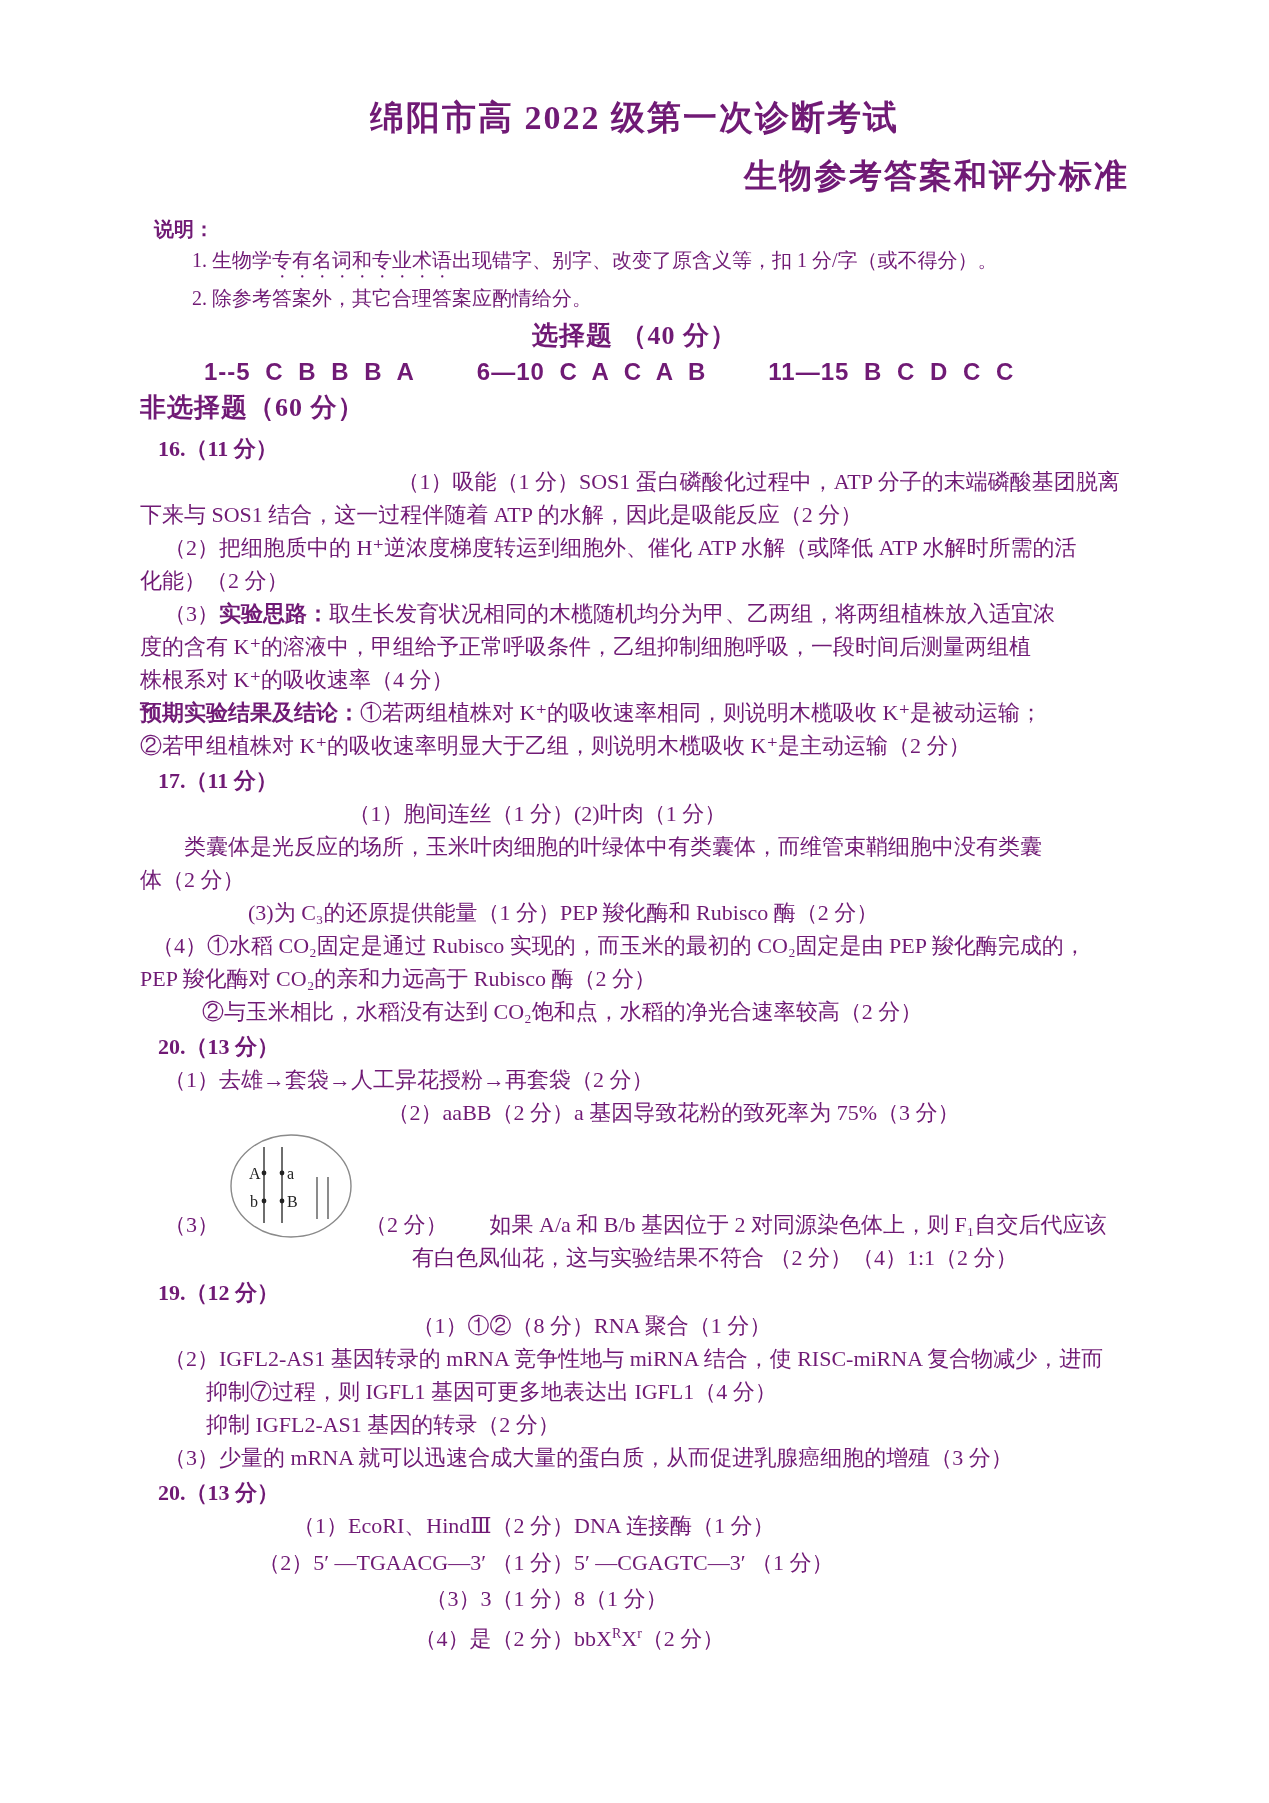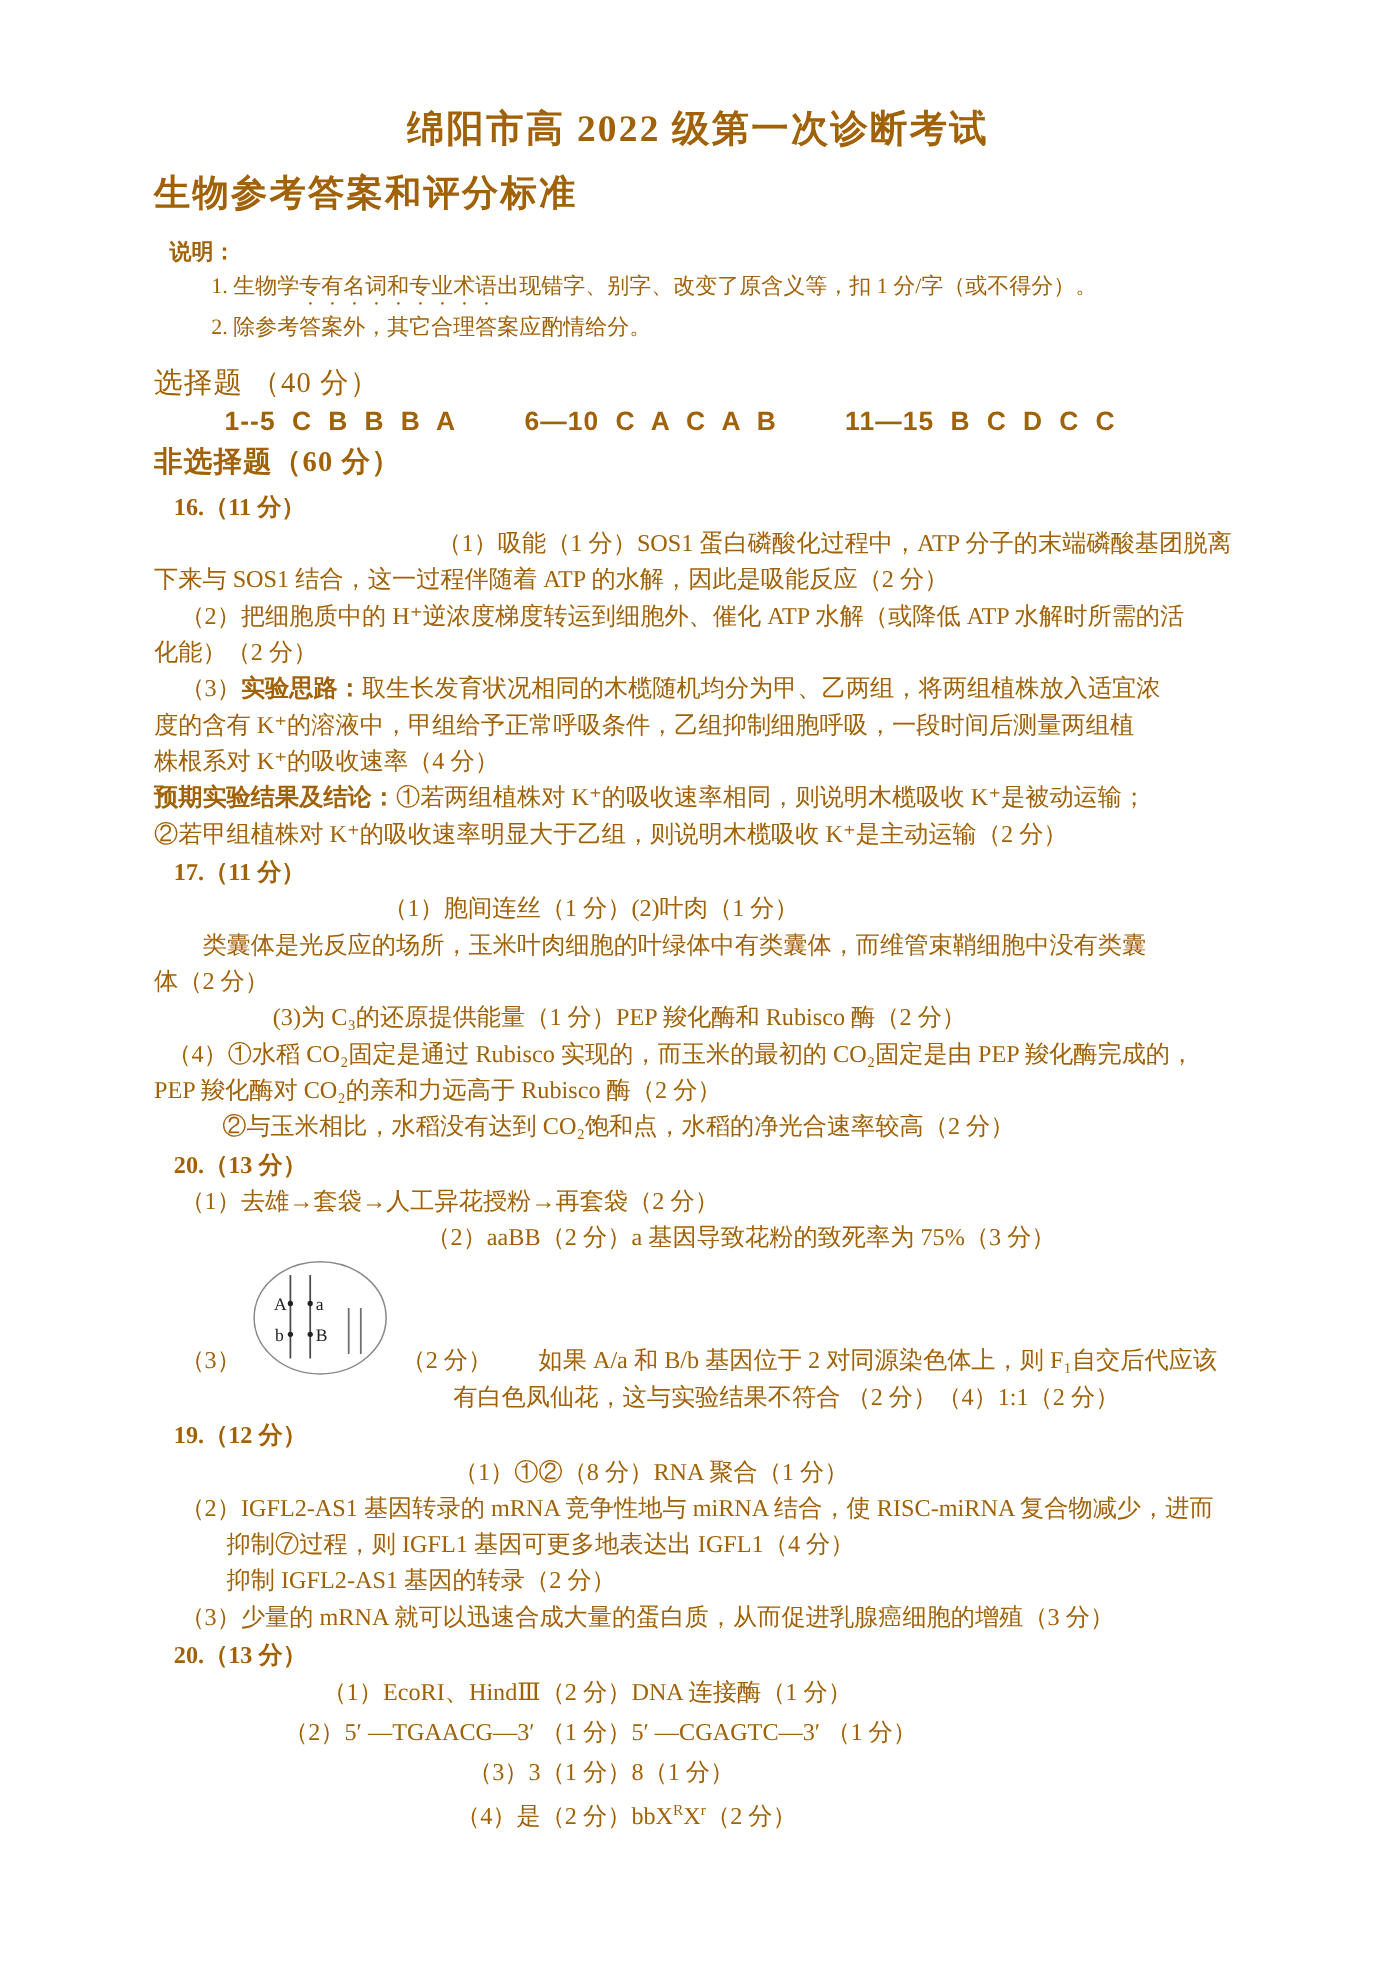--- a/index.html
+++ b/index.html
@@ -4,39 +4,39 @@
 <style>
   html,body{margin:0;padding:0;background:#e8e8e8;}
   .page{
     position:relative;
     width:1269px;height:1803px;
     margin:0 auto;
     background:#ffffff;
     box-sizing:border-box;
     padding:96px 90px 0 140px;
     font-family:"Liberation Serif","DejaVu Serif",serif;
-    color:#a16207;
+    color:#701a75;
     overflow:hidden;
   }
   .title{
     text-align:center;font-size:34px;font-weight:bold;
     line-height:44px;letter-spacing:2px;
     margin:0 50px 0 0;
   }
   .subtitle{
-    text-align:left;font-size:33px;font-weight:bold;
+    text-align:right;font-size:33px;font-weight:bold;
     line-height:44px;letter-spacing:2px;margin:14px 50px 0 0;
   }
   .notes-label{font-size:20px;font-weight:bold;line-height:30px;margin-top:16px;padding-left:14px;}
   .note{font-size:20px;line-height:32px;padding-left:52px;}
   .emph{
     -webkit-text-emphasis:dot;text-emphasis:dot;
     -webkit-text-emphasis-position:under right;text-emphasis-position:under right;
   }
-  .mcq-heading{font-size:26px;font-weight:normal;text-align:left;line-height:36px;margin:16px 50px 0 0;letter-spacing:1px;}
+  .mcq-heading{font-size:26px;font-weight:bold;text-align:center;line-height:36px;margin:4px 50px 0 0;letter-spacing:1px;}
   .scoring{font-size:22px;font-weight:bold;line-height:34px;padding-left:64px;}
   .ansline{
     display:flex;gap:62px;padding-left:64px;
     font-family:"Liberation Sans","DejaVu Sans",sans-serif;
     font-size:24px;font-weight:bold;line-height:36px;
     letter-spacing:1px;word-spacing:7px;
   }
   .frq-heading{font-size:26px;font-weight:bold;text-align:left;line-height:36px;margin-right:50px;letter-spacing:1px;}
 
   .row{display:flex;align-items:baseline;height:33px;line-height:33px;font-size:22px;white-space:pre;}

